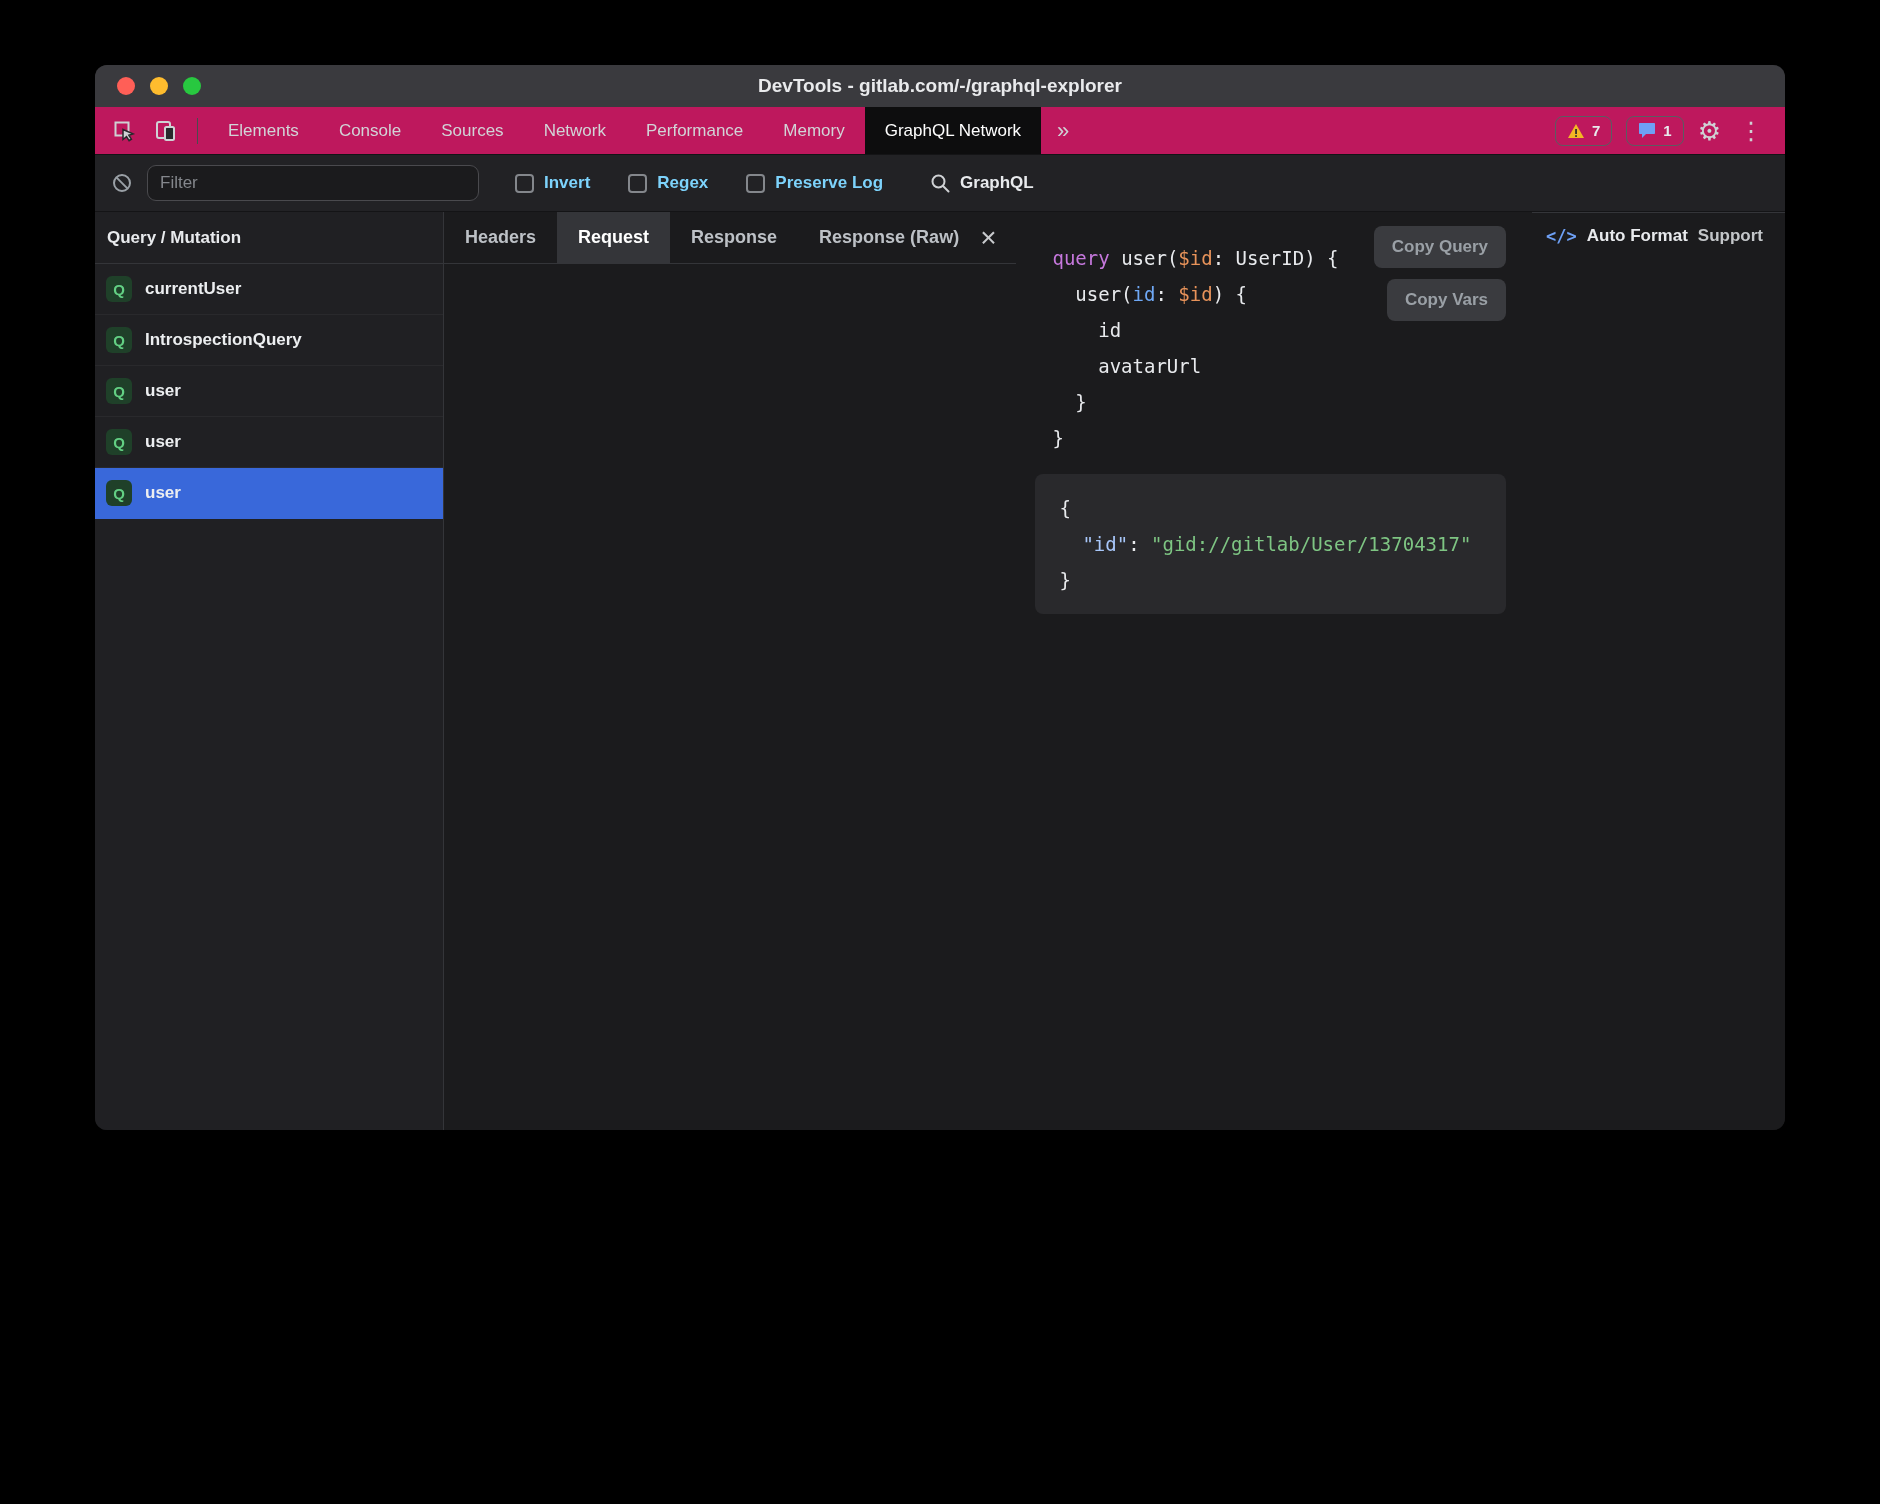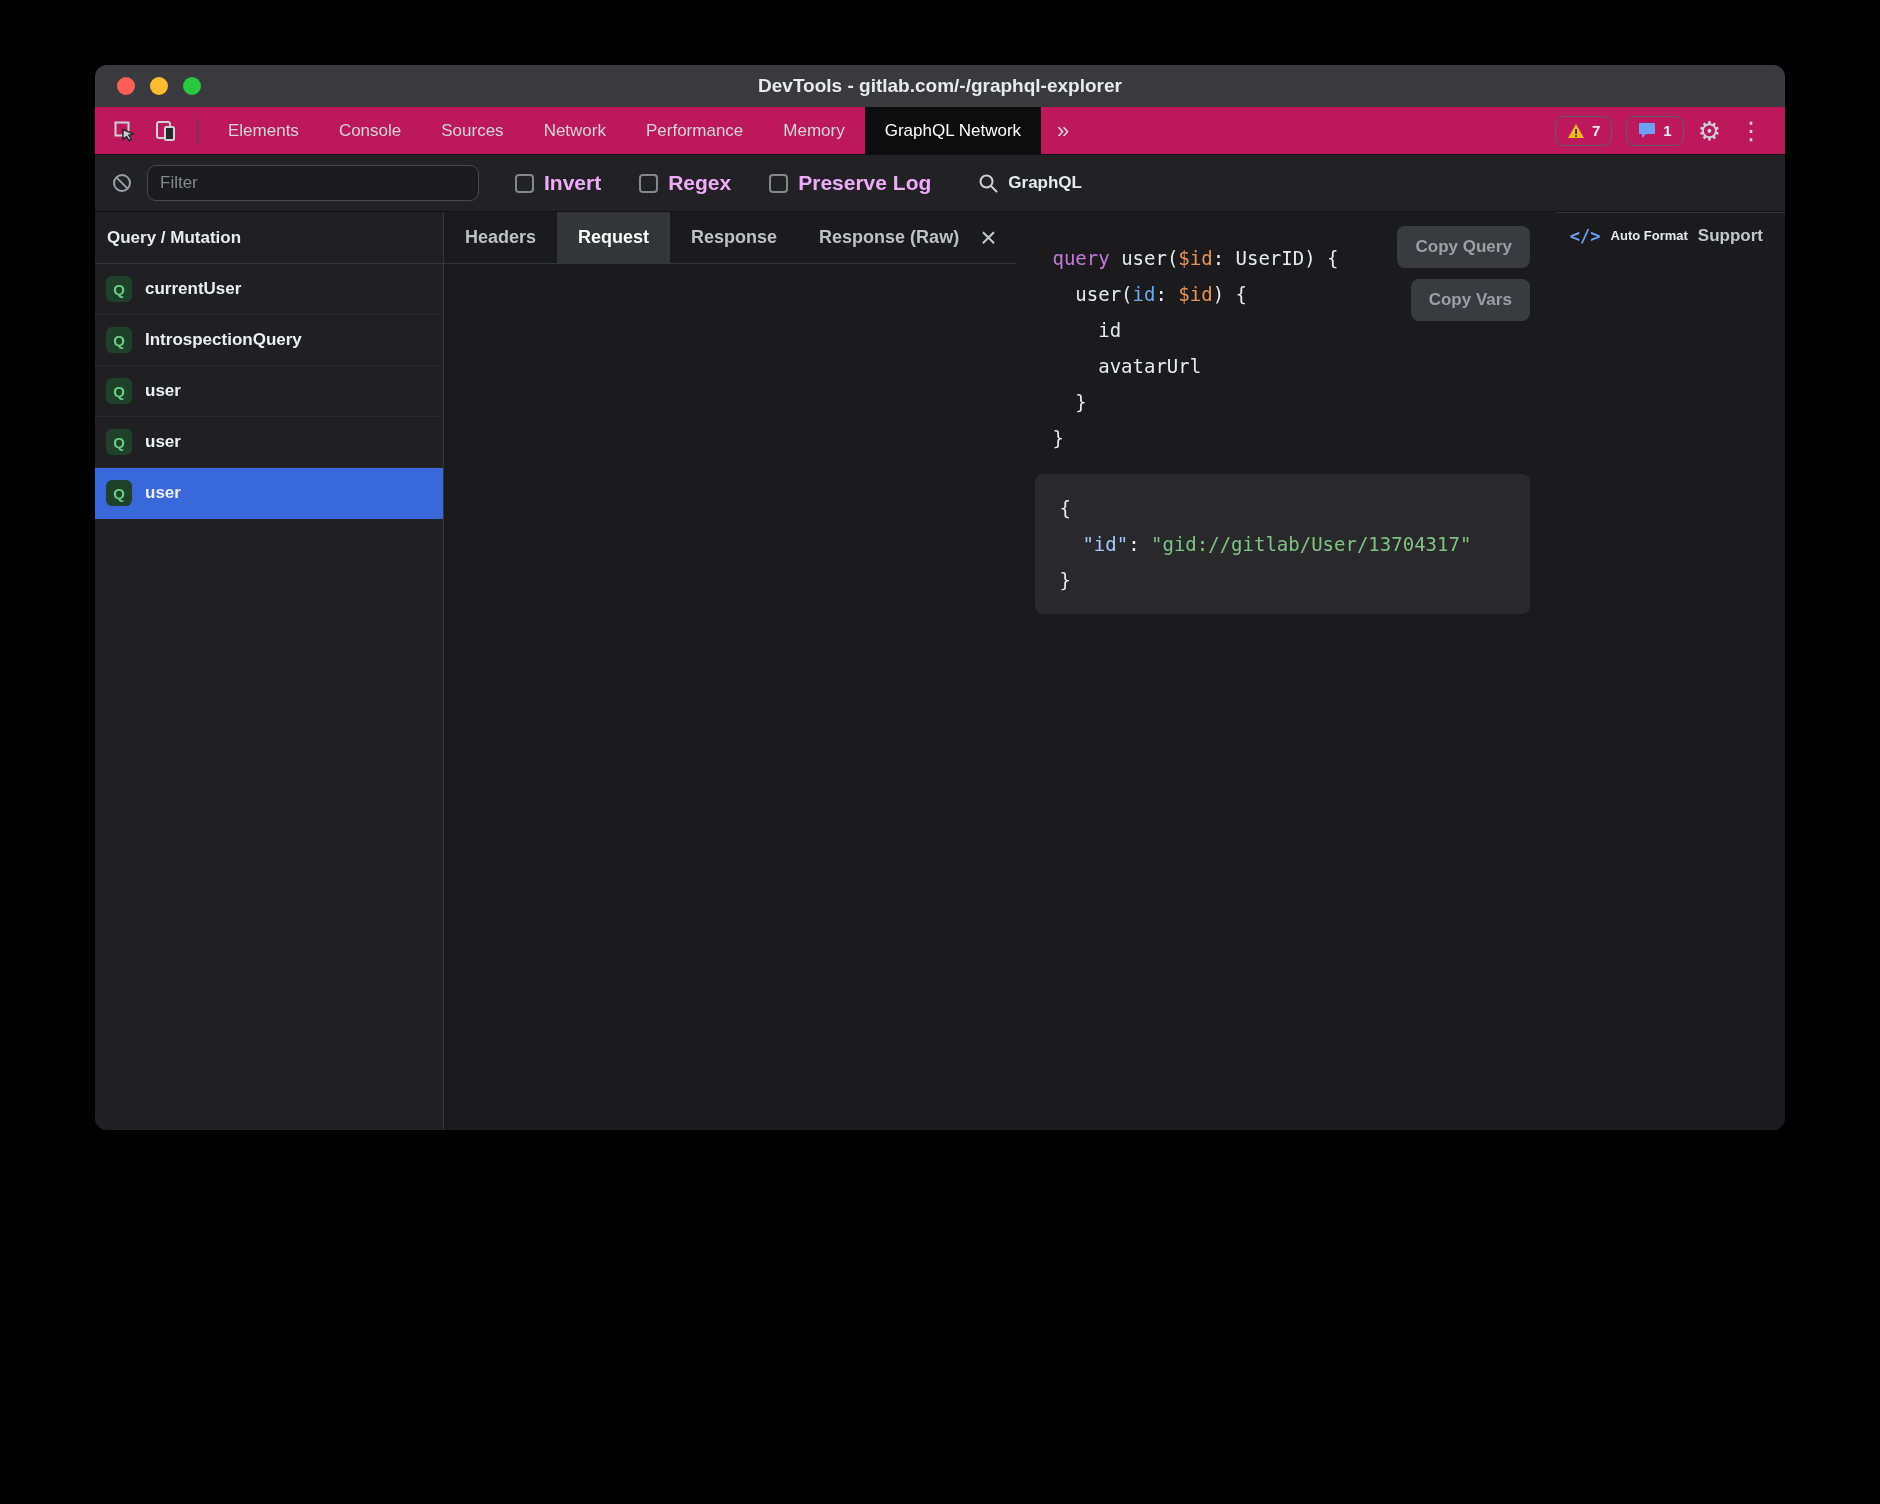--- a/index.html
+++ b/index.html
@@ -30,21 +30,21 @@
   .dots { color:#cfd1d4; font-size:24px; line-height:1; padding:0 4px; }
 
   
   .toolbar { height:57px; background:#222225; display:flex; align-items:center; padding:0 16px; border-bottom:1px solid #141416; flex:0 0 auto; }
   .filter-input { width:332px; height:36px; margin-left:14px; background:#1b1b1d; border:1px solid #4a4a4e; border-radius:9px;
                   color:#e8eaed; font-size:17px; padding:0 12px; outline:none; font-family:inherit; }
   .filter-input::placeholder { color:#84878c; }
   .cb-group { display:flex; align-items:center; gap:38px; margin-left:36px; }
   .cb { display:flex; align-items:center; gap:10px; }
   .cb-box { width:19px; height:19px; border:2px solid #84878c; border-radius:4px; flex:0 0 auto; }
-  .cb-label { color:#f0abfc; font-size:21px; font-weight:600; white-space:nowrap; }
+  .cb-label { color:#7dd3fc; font-size:17px; font-weight:600; white-space:nowrap; }
   .search { display:flex; align-items:center; gap:9px; margin-left:46px; }
   .search-label { color:#e8eaed; font-size:17px; font-weight:600; }
 
   
   .main { flex:1; display:flex; min-height:0; }
 
   .sidebar { width:349px; background:#202023; border-right:1px solid #343539; display:flex; flex-direction:column; flex:0 0 auto; }
   .sidebar-header { height:52px; display:flex; align-items:center; padding-left:12px; color:#e8eaed; font-size:17px; font-weight:700;
                     border-bottom:1px solid #343539; flex:0 0 auto; }
   .sb-item { height:51px; display:flex; align-items:center; gap:13px; padding-left:11px; border-bottom:1px solid #29292c; flex:0 0 auto; }
@@ -69,21 +69,21 @@
   .tok-var  { color:#e8935a; }
   .tok-prop { color:#6fa8f5; }
   .tok-key  { color:#a8c7fa; }
   .tok-str  { color:#7ec583; }
   .tok-pl   { color:#e8eaed; }
 
   .vars-box { margin:18px 26px 0 19px; background:#29292c; border-radius:8px; padding:16px 24px; }
 
   .detail-footer { height:46px; border-top:1px solid #343539; display:flex; align-items:center; padding:0 22px 0 14px; gap:10px; flex:0 0 auto; }
   .fmt-icon { color:#6ea0f5; font-family:"DejaVu Sans Mono", monospace; font-weight:700; font-size:17px; }
-  .auto-format { color:#e8eaed; font-size:13px; font-weight:700; }
+  .auto-format { color:#e8eaed; font-size:17px; font-weight:700; }
   .support { margin-left:auto; color:#c3c6c9; font-size:17px; font-weight:700; }
 </style>
 </head>
 <body>
 
 <div class="window">
 
   <div class="titlebar">
     <div class="lights">
       <span class="light red"></span>

